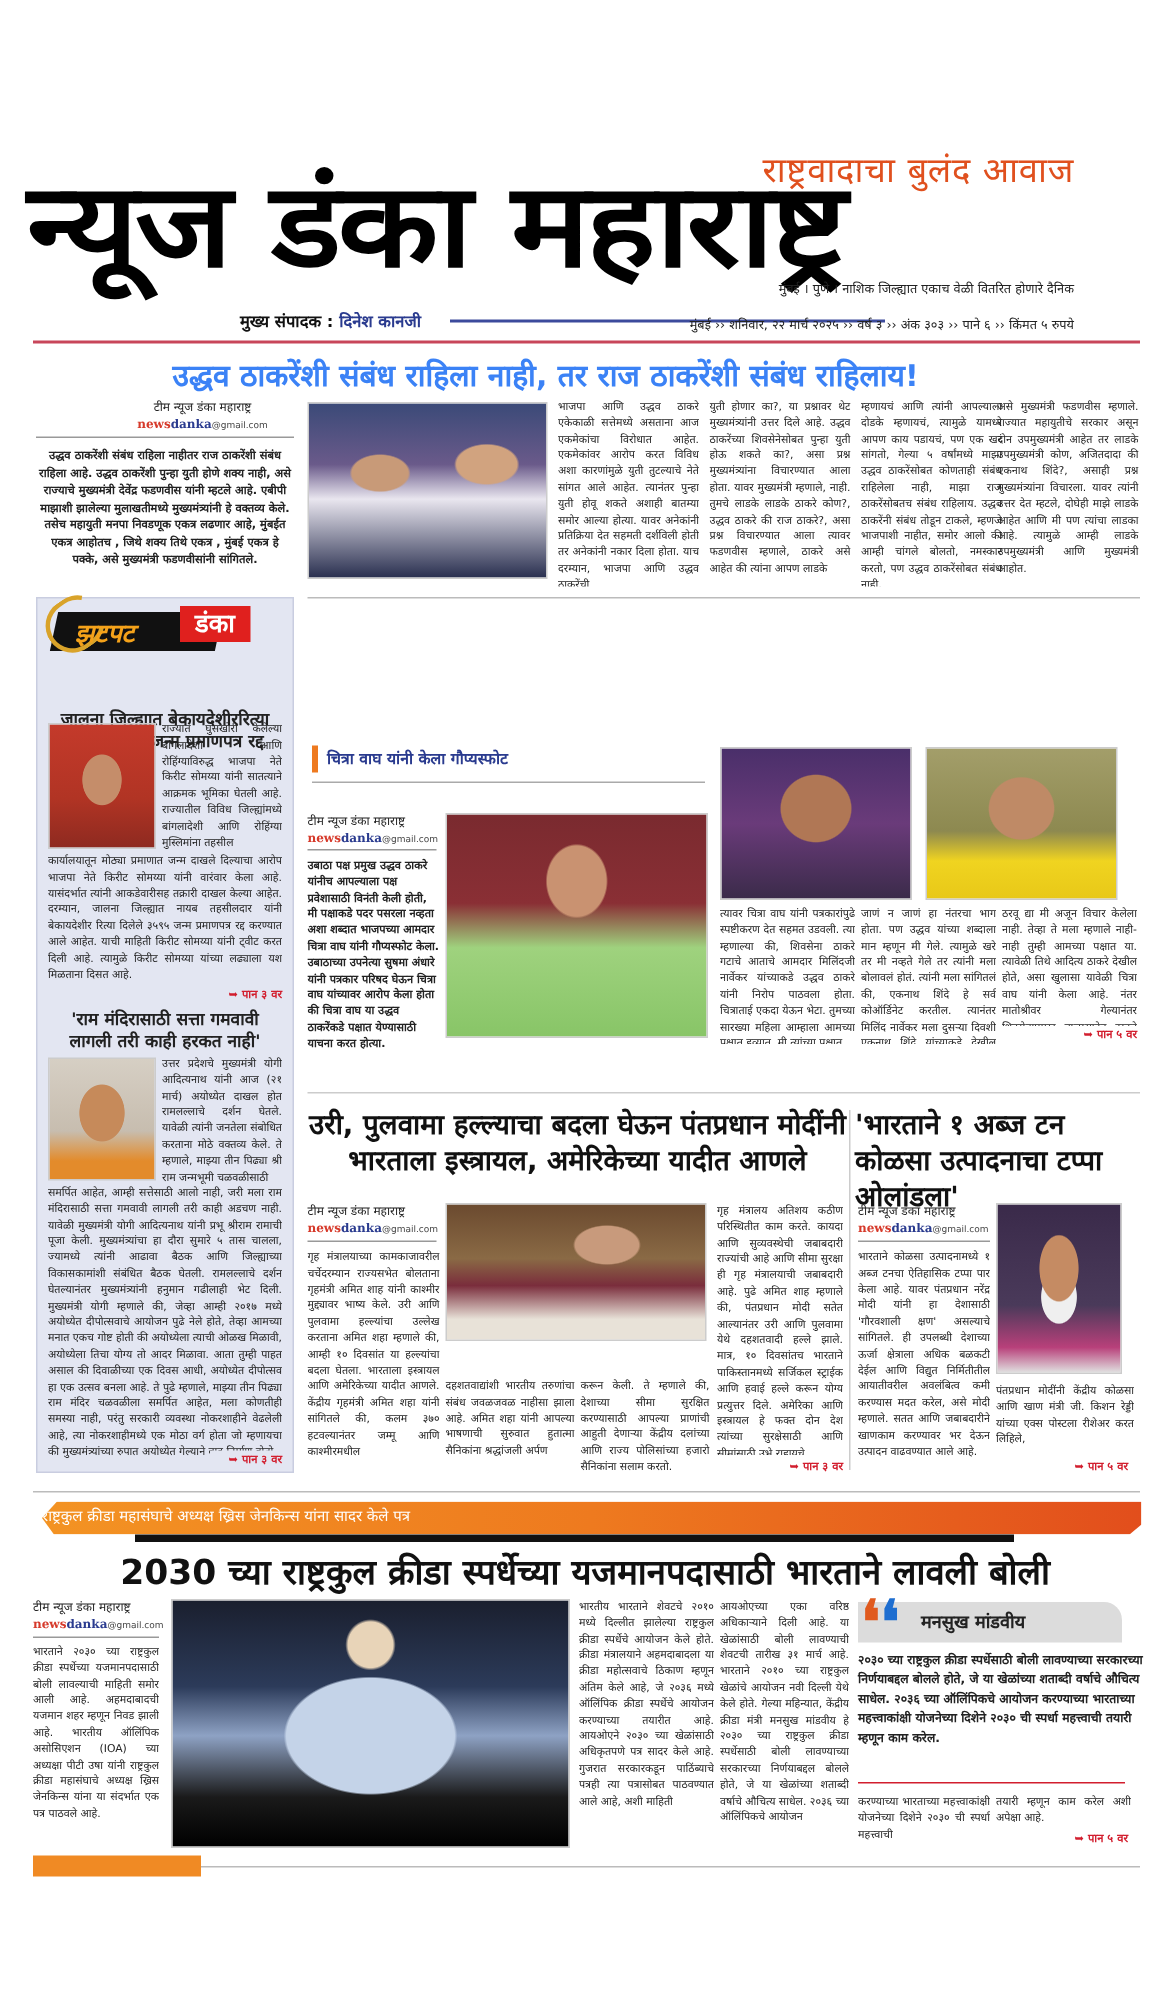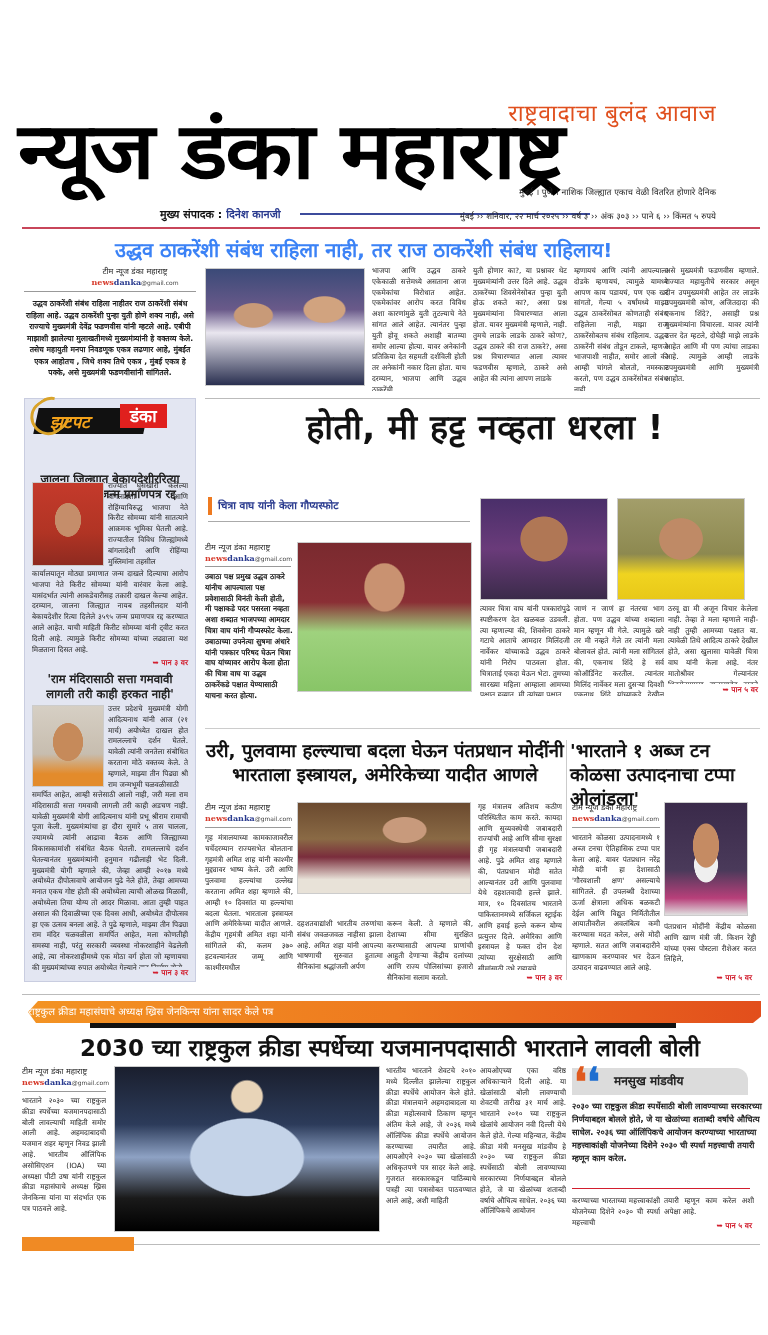--- a/index.html
+++ b/index.html
@@ -118,38 +118,37 @@
 <div class="abs more" style="left:120px;top:657px;width:68px;">➥ पान ३ वर</div>
 
 <div class="abs jh" style="left:32px;top:672px;width:156px;text-align:center;">'राम मंदिरासाठी सत्ता गमवावी लागली तरी काही हरकत नाही'</div>
 <div class="abs photo ph-yogi" style="left:32px;top:705px;width:72px;height:82px;"></div>
 <div class="col body" style="left:108px;top:704px;width:80px;height:86px;overflow:hidden;">उत्तर प्रदेशचे मुख्यमंत्री योगी आदित्यनाथ यांनी आज (२१ मार्च) अयोध्येत दाखल होत रामलल्लाचे दर्शन घेतले. यावेळी त्यांनी जनतेला संबोधित करताना मोठे वक्तव्य केले. ते म्हणाले, माझ्या तीन पिढ्या श्री राम जन्मभूमी चळवळीसाठी</div>
 <div class="col body" style="left:32px;top:790px;width:156px;height:184px;overflow:hidden;">समर्पित आहेत, आम्ही सत्तेसाठी आलो नाही, जरी मला राम मंदिरासाठी सत्ता गमवावी लागली तरी काही अडचण नाही. यावेळी मुख्यमंत्री योगी आदित्यनाथ यांनी प्रभू श्रीराम रामाची पूजा केली. मुख्यमंत्र्यांचा हा दौरा सुमारे ५ तास चालला, ज्यामध्ये त्यांनी आढावा बैठक आणि जिल्ह्याच्या विकासकामांशी संबंधित बैठक घेतली. रामलल्लाचे दर्शन घेतल्यानंतर मुख्यमंत्र्यांनी हनुमान गढीलाही भेट दिली. मुख्यमंत्री योगी म्हणाले की, जेव्हा आम्ही २०१७ मध्ये अयोध्येत दीपोत्सवाचे आयोजन पुढे नेले होते, तेव्हा आमच्या मनात एकच गोष्ट होती की अयोध्येला त्याची ओळख मिळावी, अयोध्येला तिचा योग्य तो आदर मिळावा. आता तुम्ही पाहत असाल की दिवाळीच्या एक दिवस आधी, अयोध्येत दीपोत्सव हा एक उत्सव बनला आहे. ते पुढे म्हणाले, माझ्या तीन पिढ्या राम मंदिर चळवळीला समर्पित आहेत, मला कोणतीही समस्या नाही, परंतु सरकारी व्यवस्था नोकरशाहीने वेढलेली आहे, त्या नोकरशाहीमध्ये एक मोठा वर्ग होता जो म्हणायचा की मुख्यमंत्र्यांच्या रुपात अयोध्येत गेल्याने वाद निर्माण होतो.</div>
 <div class="abs more" style="left:140px;top:967px;width:48px;background:#e3e6f2;">➥ पान ३ वर</div>
 
 <div class="abs sep" style="left:205px;top:398px;width:555px;background:#bbb;"></div>
 <div class="abs lead-h">
-  <div>होती, मी हट्ट नव्हता धरला !</div>
 </div>
 <div class="abs kicker-bar"></div>
 <div class="abs kicker">चित्रा वाघ यांनी केला गौप्यस्फोट</div>
 <div class="abs kicker-rule"></div>
 
 <div class="abs byline" style="left:205px;top:542px;width:88px;">
   <div>टीम न्यूज डंका महाराष्ट्र</div>
   <div class="email"><b>news</b><i>danka</i><small>@gmail.com</small></div>
 </div>
 <div class="abs sep" style="left:205px;top:566px;width:86px;"></div>
 <div class="col body" style="left:205px;top:572px;width:88px;height:130px;overflow:hidden;font-weight:bold;font-size:7.4px;text-align:left;">उबाठा पक्ष प्रमुख उद्धव ठाकरे यांनीच आपल्याला पक्ष प्रवेशासाठी विनंती केली होती, मी पक्षाकडे पदर पसरला नव्हता अशा शब्दात भाजपच्या आमदार चित्रा वाघ यांनी गौप्यस्फोट केला. उबाठाच्या उपनेत्या सुषमा अंधारे यांनी पत्रकार परिषद घेऊन चित्रा वाघ यांच्यावर आरोप केला होता की चित्रा वाघ या उद्धव ठाकरेंकडे पक्षात येण्यासाठी याचना करत होत्या.</div>
 
 <div class="abs photo ph-chitra" style="left:297px;top:542px;width:175px;height:150px;"></div>
 <div class="abs photo ph-sushma" style="left:480px;top:498px;width:128px;height:102px;"></div>
 <div class="abs photo ph-uddhav" style="left:617px;top:498px;width:128px;height:102px;"></div>
 
-<div class="col body" style="left:480px;top:604px;width:90px;height:92px;overflow:hidden;">त्यावर चित्रा वाघ यांनी पत्रकारांपुढे स्पष्टीकरण देत खळबळ उडवली. त्या म्हणाल्या की, शिवसेना ठाकरे गटाचे आताचे आमदार मिलिंदजी नार्वेकर यांच्याकडे उद्धव ठाकरे यांनी निरोप पाठवला होता. चित्राताई एकदा येऊन भेटा. तुमच्या सारख्या महिला आम्हाला आमच्या पक्षात हव्यात. मी त्यांच्या पक्षात</div>
+<div class="col body" style="left:480px;top:604px;width:90px;height:92px;overflow:hidden;">त्यावर चित्रा वाघ यांनी पत्रकारांपुढे स्पष्टीकरण देत सहमत उडवली. त्या म्हणाल्या की, शिवसेना ठाकरे गटाचे आताचे आमदार मिलिंदजी नार्वेकर यांच्याकडे उद्धव ठाकरे यांनी निरोप पाठवला होता. चित्राताई एकदा येऊन भेटा. तुमच्या सारख्या महिला आम्हाला आमच्या पक्षात हव्यात. मी त्यांच्या पक्षात</div>
 <div class="col body" style="left:574px;top:604px;width:90px;height:92px;overflow:hidden;">जाणं न जाणं हा नंतरचा भाग होता. पण उद्धव यांच्या शब्दाला मान म्हणून मी गेले. त्यामुळे खरे तर मी नव्हते गेले तर त्यांनी मला बोलावलं होतं. त्यांनी मला सांगितलं की, एकनाथ शिंदे हे सर्व कोऑर्डिनेट करतील. त्यानंतर मिलिंद नार्वेकर मला दुसऱ्या दिवशी एकनाथ शिंदे यांच्याकडे देखील घेऊन गेले. तेव्हा मी त्यांना म्हटलं होतं मला</div>
 <div class="col body" style="left:668px;top:604px;width:90px;height:80px;overflow:hidden;">ठरवू द्या मी अजून विचार केलेला नाही. तेव्हा ते मला म्हणाले नाही-नाही तुम्ही आमच्या पक्षात या. त्यावेळी तिथे आदित्य ठाकरे देखील होते, असा खुलासा यावेळी चित्रा वाघ यांनी केला आहे. नंतर मातोश्रीवर गेल्यानंतर शिवसेनाप्रमुख बाळासाहेब ठाकरे यांच्या खोलीत जाऊन त्यांच्या खुर्चीला वंदन केले.</div>
 <div class="abs more" style="left:690px;top:684px;width:68px;">➥ पान ५ वर</div>
 <div class="abs sep" style="left:205px;top:728px;width:555px;background:#ccc;"></div>
 
 <div class="abs uri-h">उरी, पुलवामा हल्ल्याचा बदला घेऊन पंतप्रधान मोदींनी भारताला इस्त्रायल, अमेरिकेच्या यादीत आणले</div>
 <div class="abs vr" style="left:566px;top:740px;height:240px;"></div>
 <div class="abs byline" style="left:205px;top:802px;width:88px;">
   <div>टीम न्यूज डंका महाराष्ट्र</div>
   <div class="email"><b>news</b><i>danka</i><small>@gmail.com</small></div>

